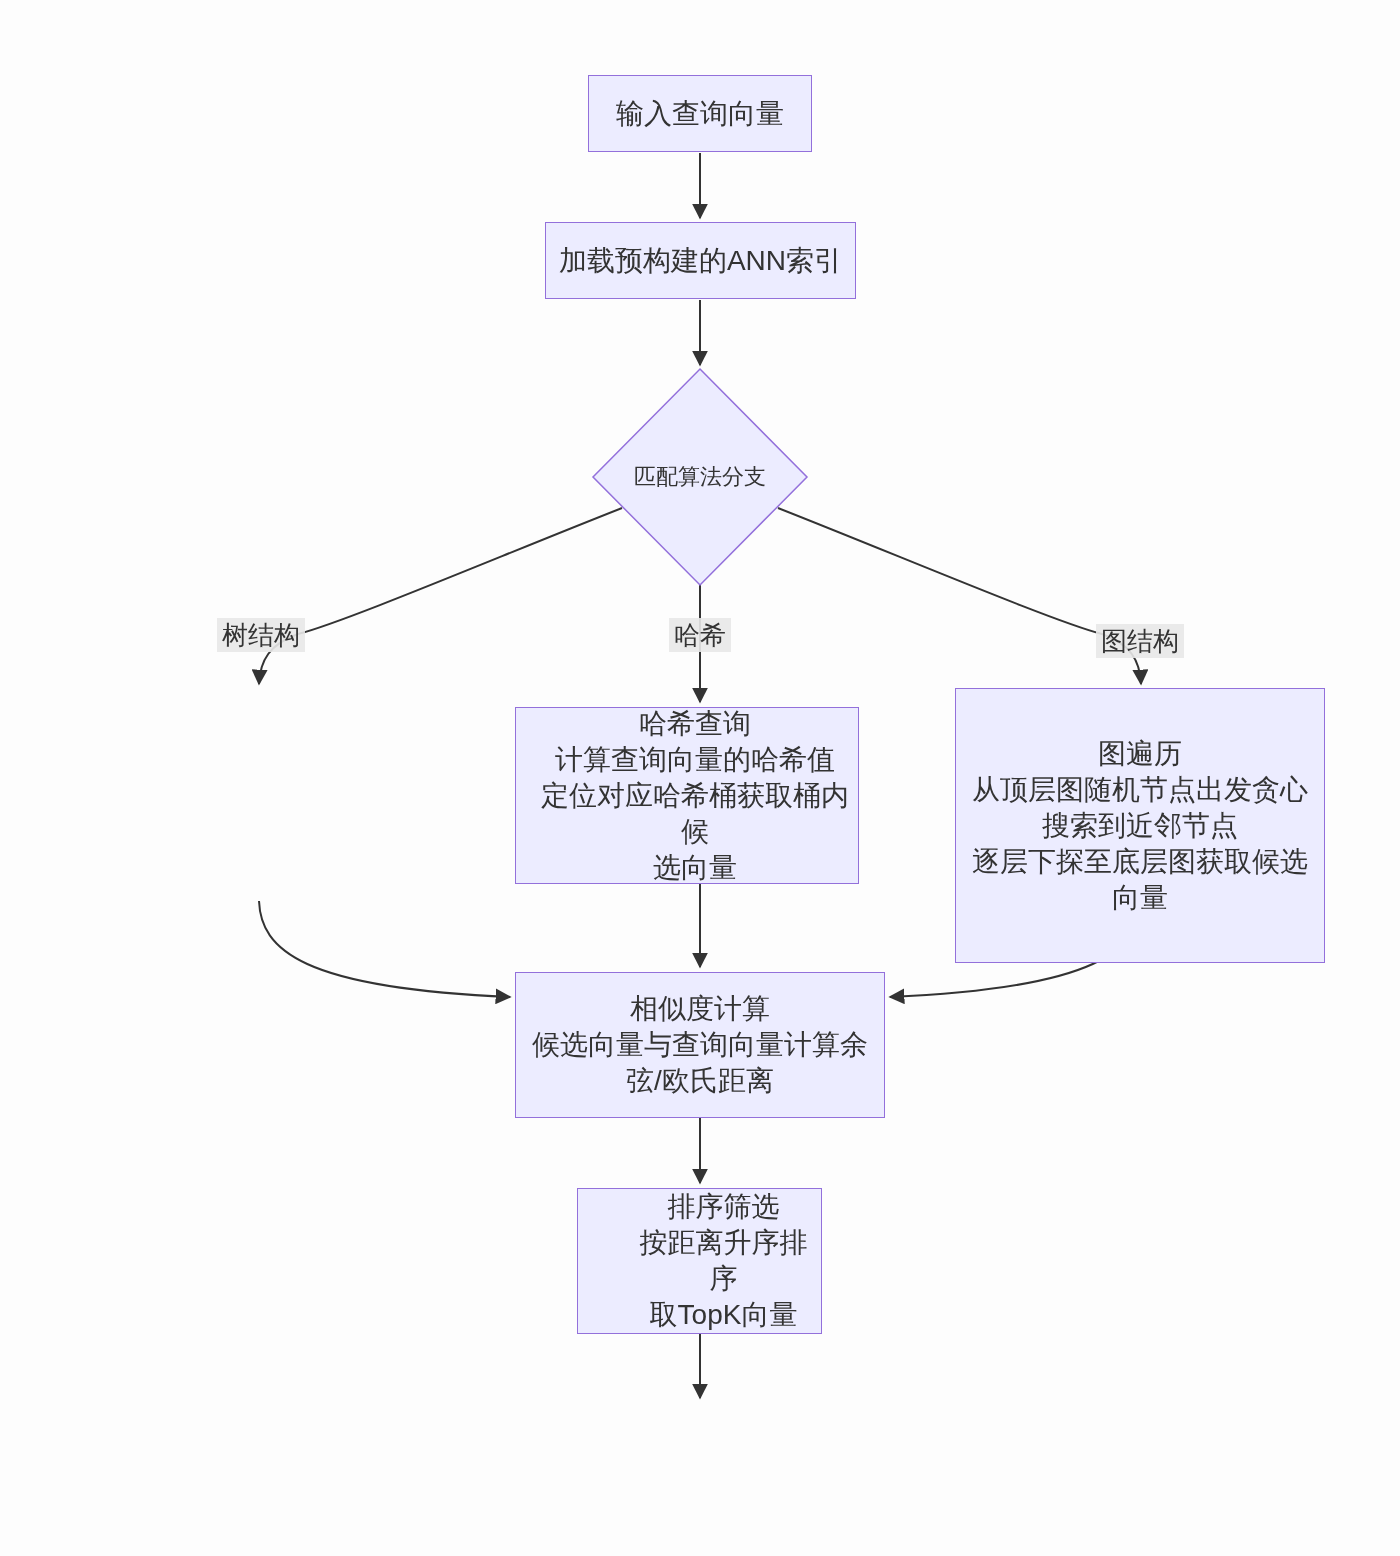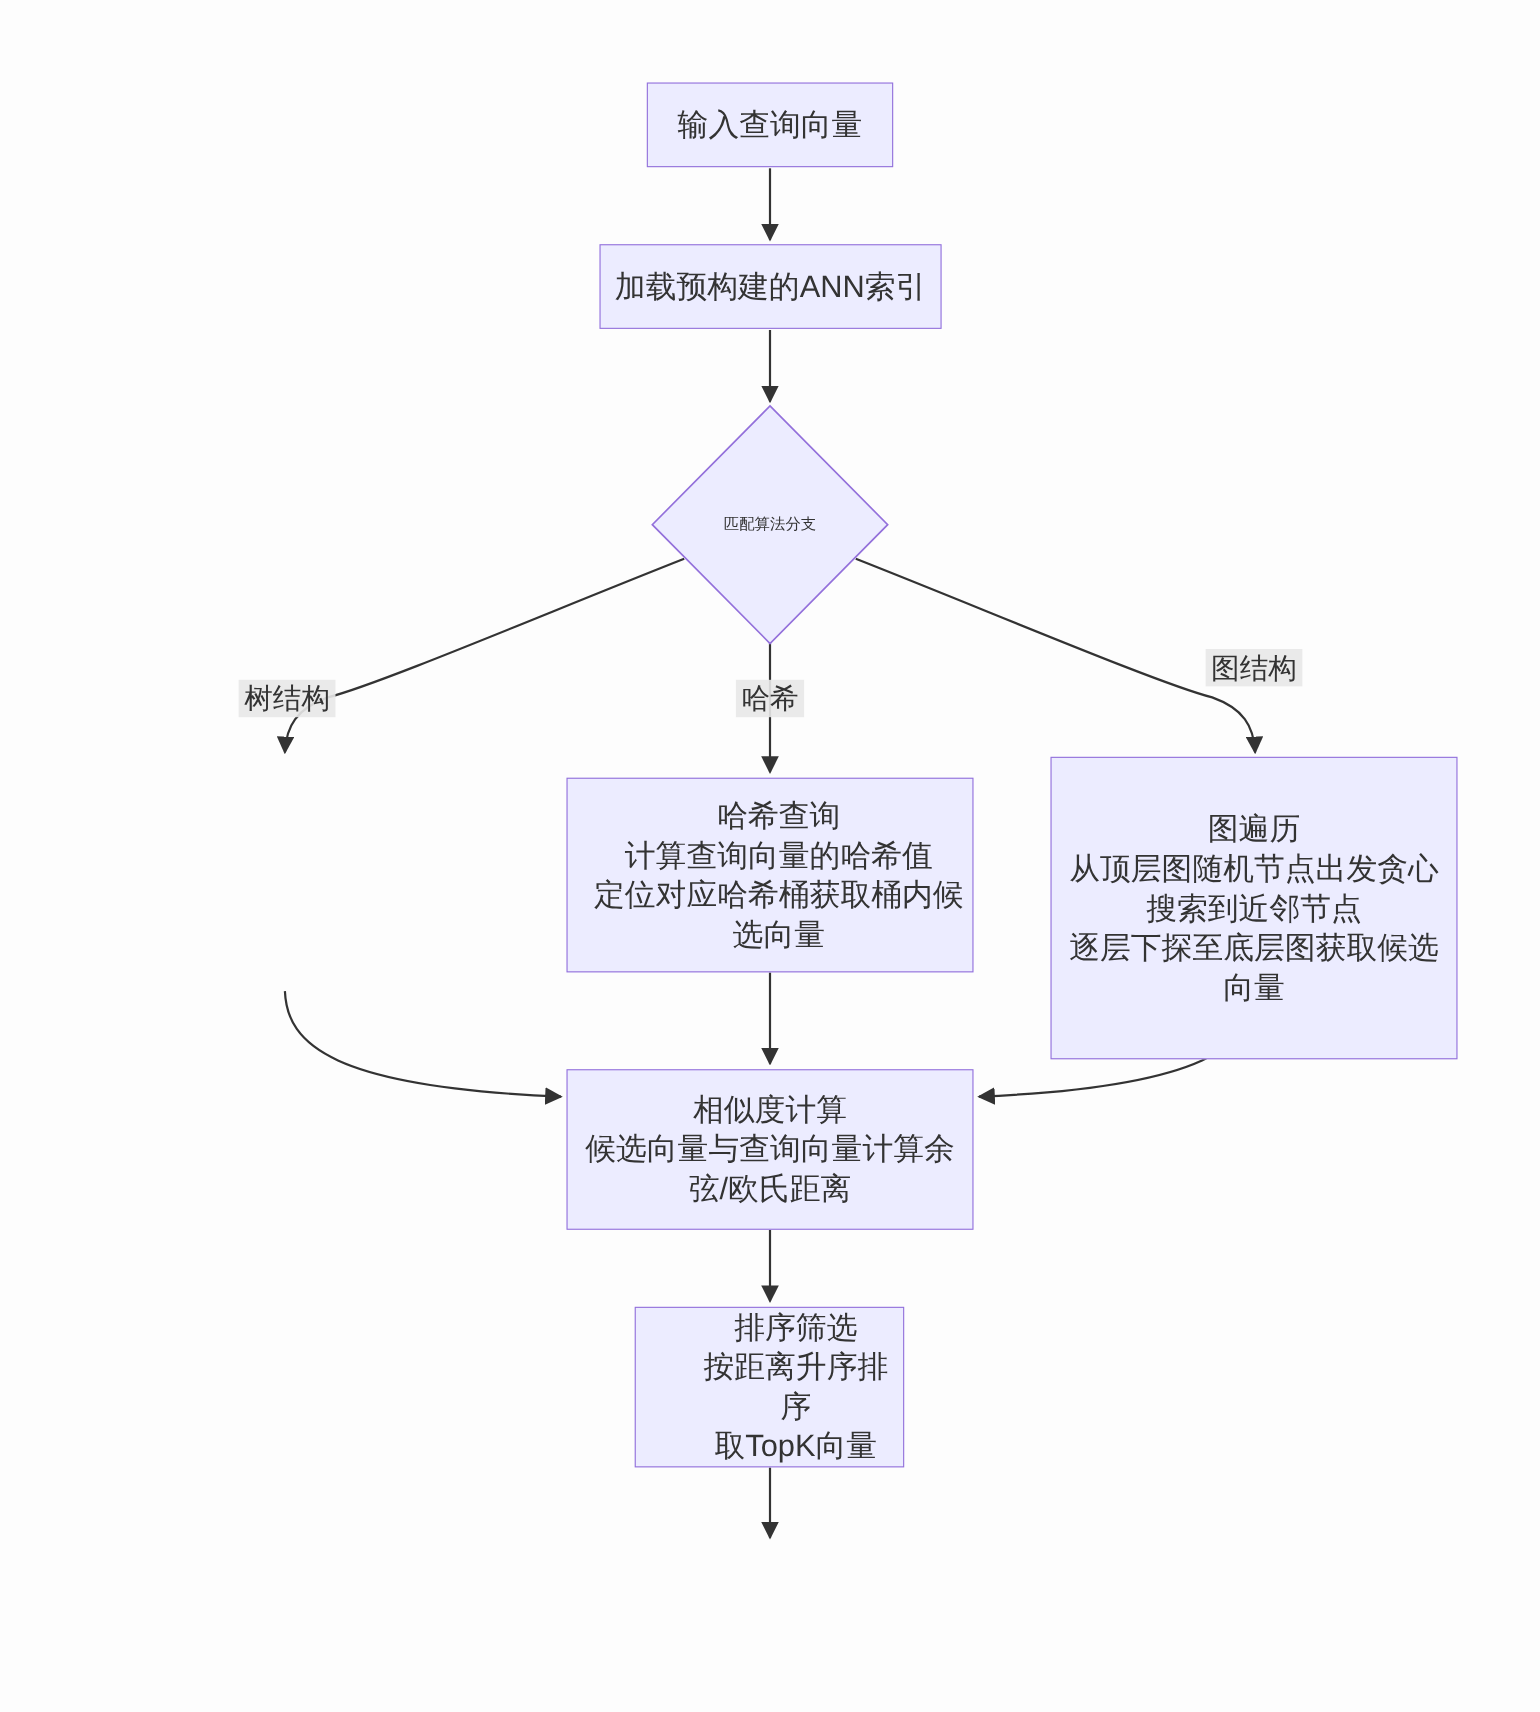--- a/index.html
+++ b/index.html
@@ -27,45 +27,45 @@
     display:flex;align-items:center;justify-content:center;
     text-align:center;
     font-size:28px;
     line-height:36px;
     white-space:pre-line;
     color:var(--text);
   }
   .n-input {left:588px; top:75px;   width:224px; height:77px;}
   .n-load  {left:545px; top:222px;  width:311px; height:77px;}
   .n-tree  {left:73px;  top:688px;  width:372px; height:212px;}
-  .n-hash  {left:515px; top:707px;  width:370px; height:177px;padding-left:16px;}
+  .n-hash  {left:515px; top:707px;  width:344px; height:177px;padding-left:16px;}
   .n-graph {left:955px; top:688px;  width:370px; height:275px;}
   .n-sim   {left:515px; top:972px;  width:370px; height:146px;}
   .n-sort  {left:577px; top:1188px; width:245px; height:146px;padding-left:48px;}
   .n-output{left:530px; top:1403px; width:338px; height:77px;}
   .diamond-label{
     position:absolute;
     left:600px; top:453px; width:200px; height:48px;
     display:flex;align-items:center;justify-content:center;
-    font-size:14px;color:var(--text);
+    font-size:22px;color:var(--text);
     background:transparent;border:none;text-align:right;
   }
   .edge-label{
     position:absolute;
     transform:translate(-50%,-50%);
     background:var(--elabel-bg);
     padding:2px 5px;
     font-size:26px;
     line-height:30px;
     color:var(--text);
     white-space:nowrap;
   }
   .el-tree {left:261px;  top:635px;}
   .el-hash {left:700px;  top:635px;}
-  .el-graph{left:1140px; top:607px;}
+  .el-graph{left:1140px; top:641px;}
 </style>
 </head>
 <body>
 
 <div class="canvas">
 
   <svg class="edges" viewBox="0 0 1400 1556" xmlns="http://www.w3.org/2000/svg">
     <defs>
       <marker id="arrow" viewBox="0 0 10 10" refX="9" refY="5" markerWidth="8" markerHeight="8" orient="auto-start-reverse">
         <path d="M0,0 L10,5 L0,10 z" fill="#333333"></path>

